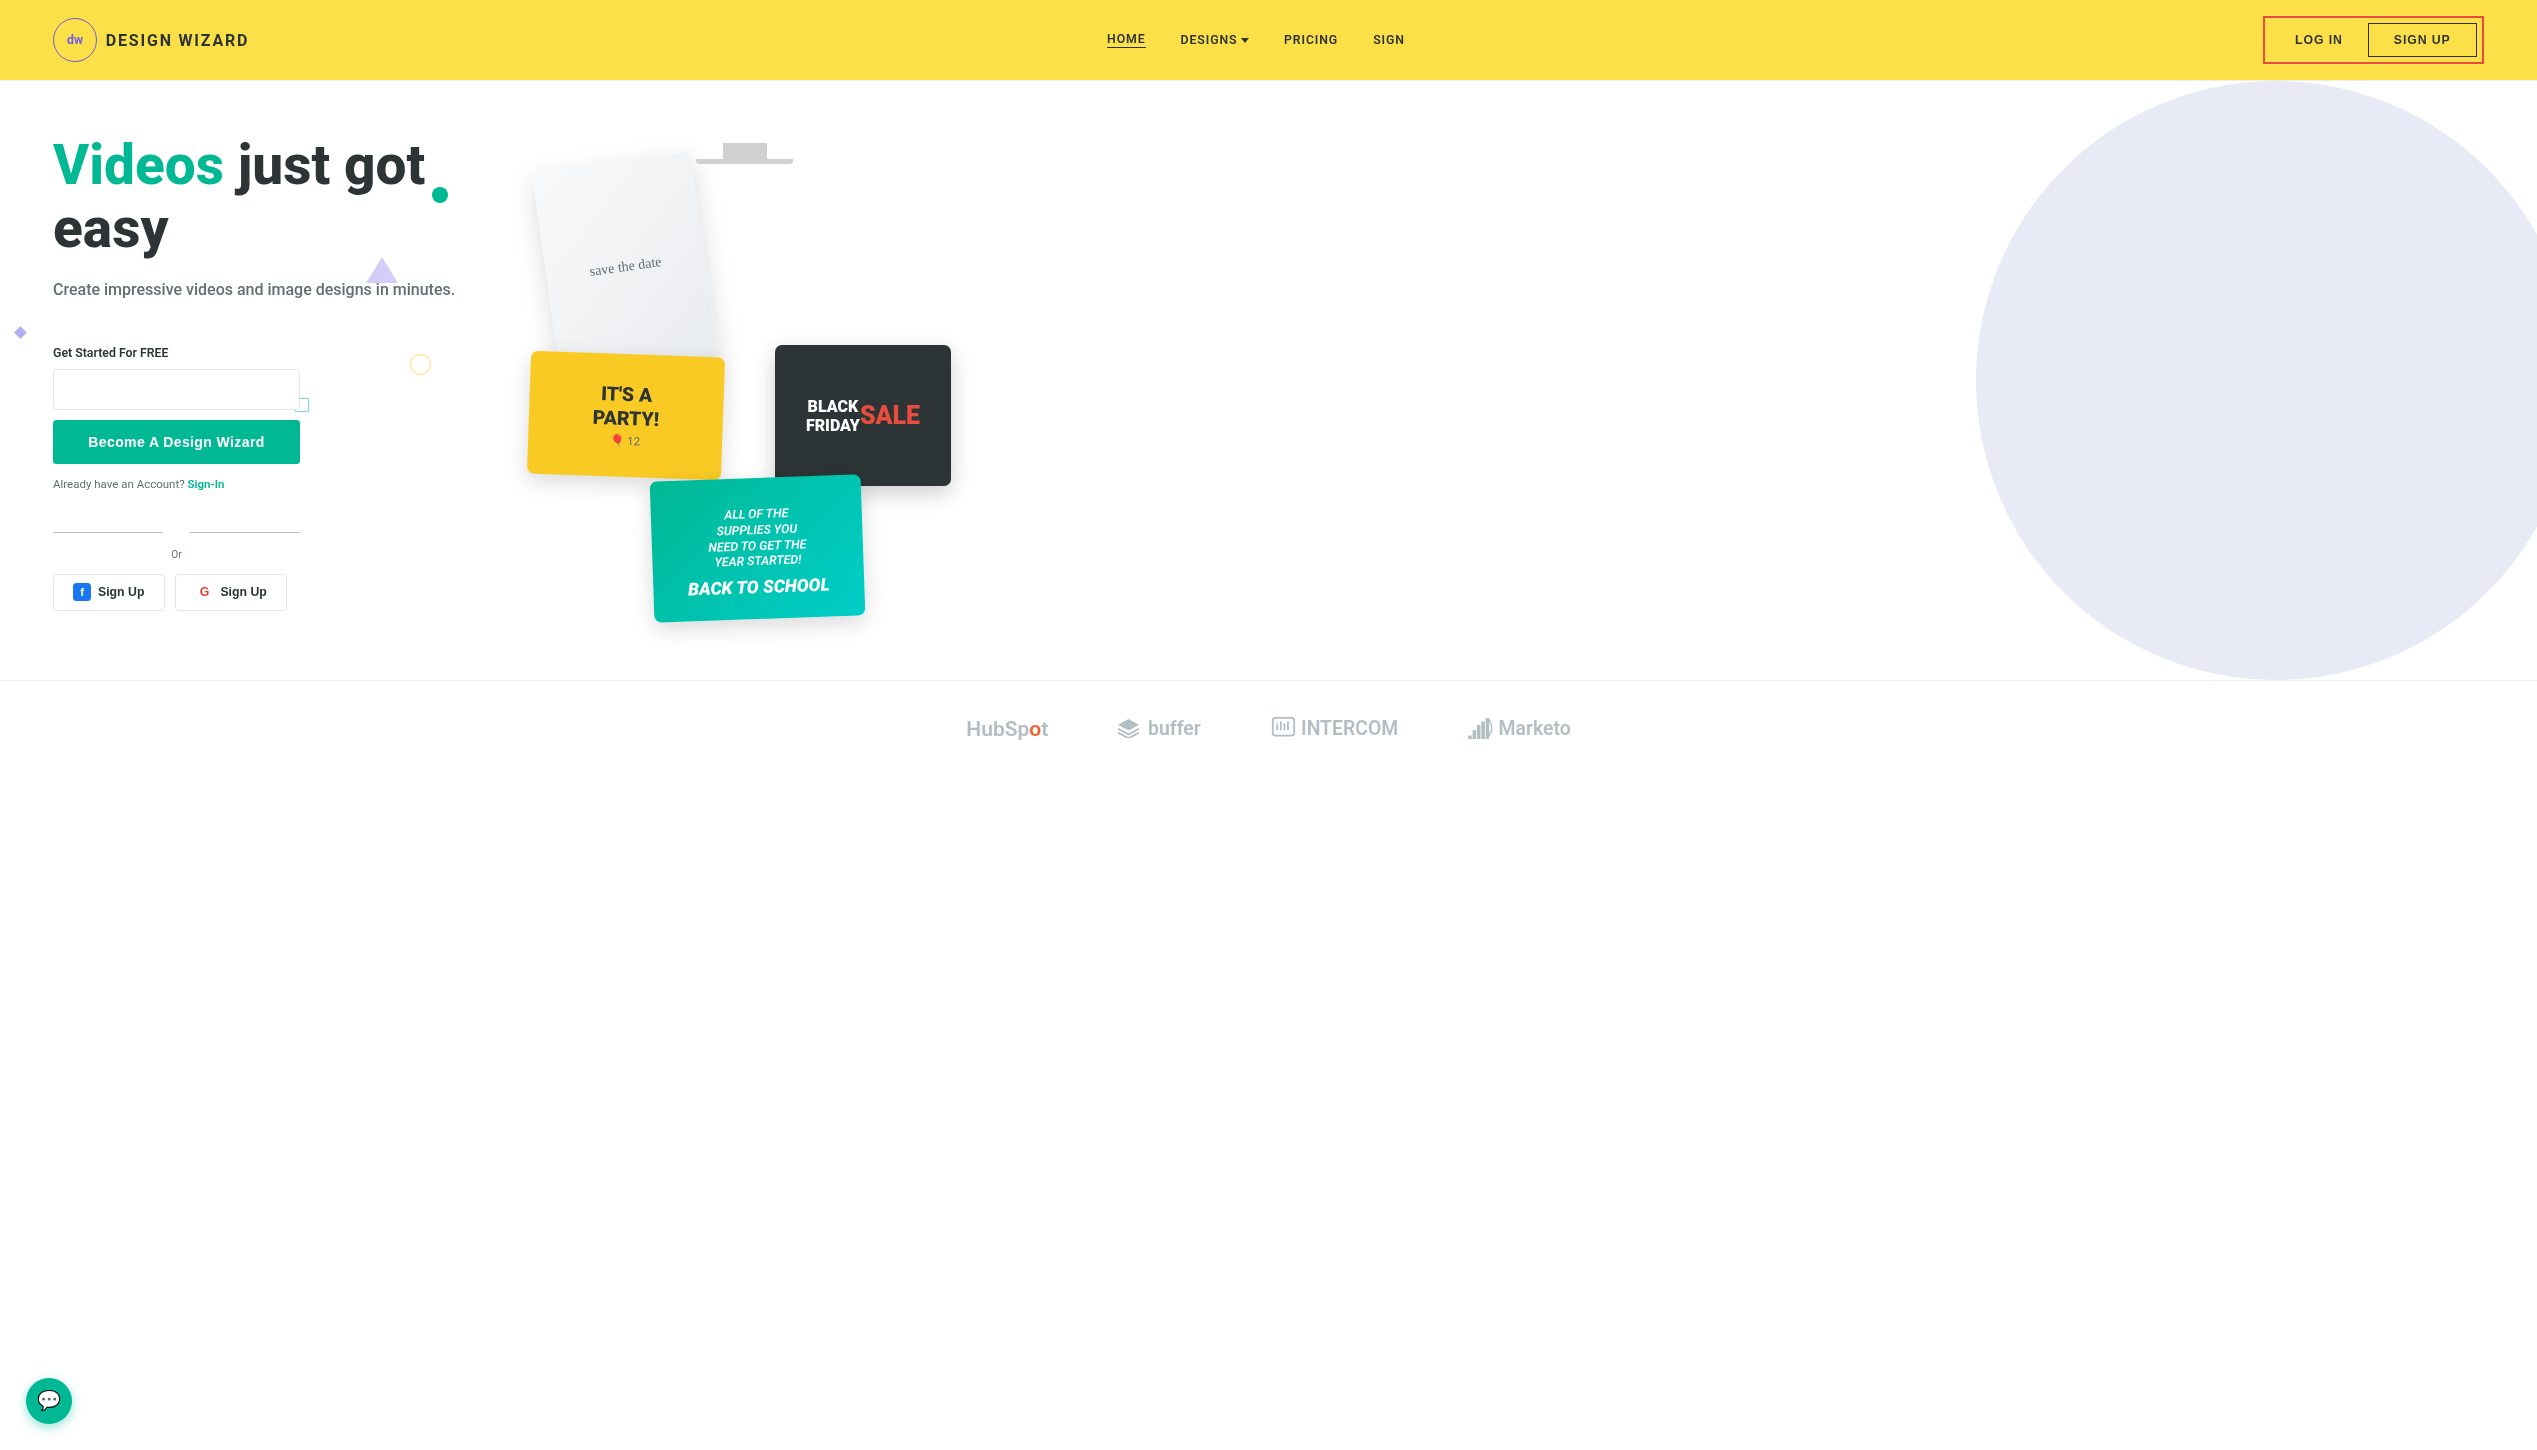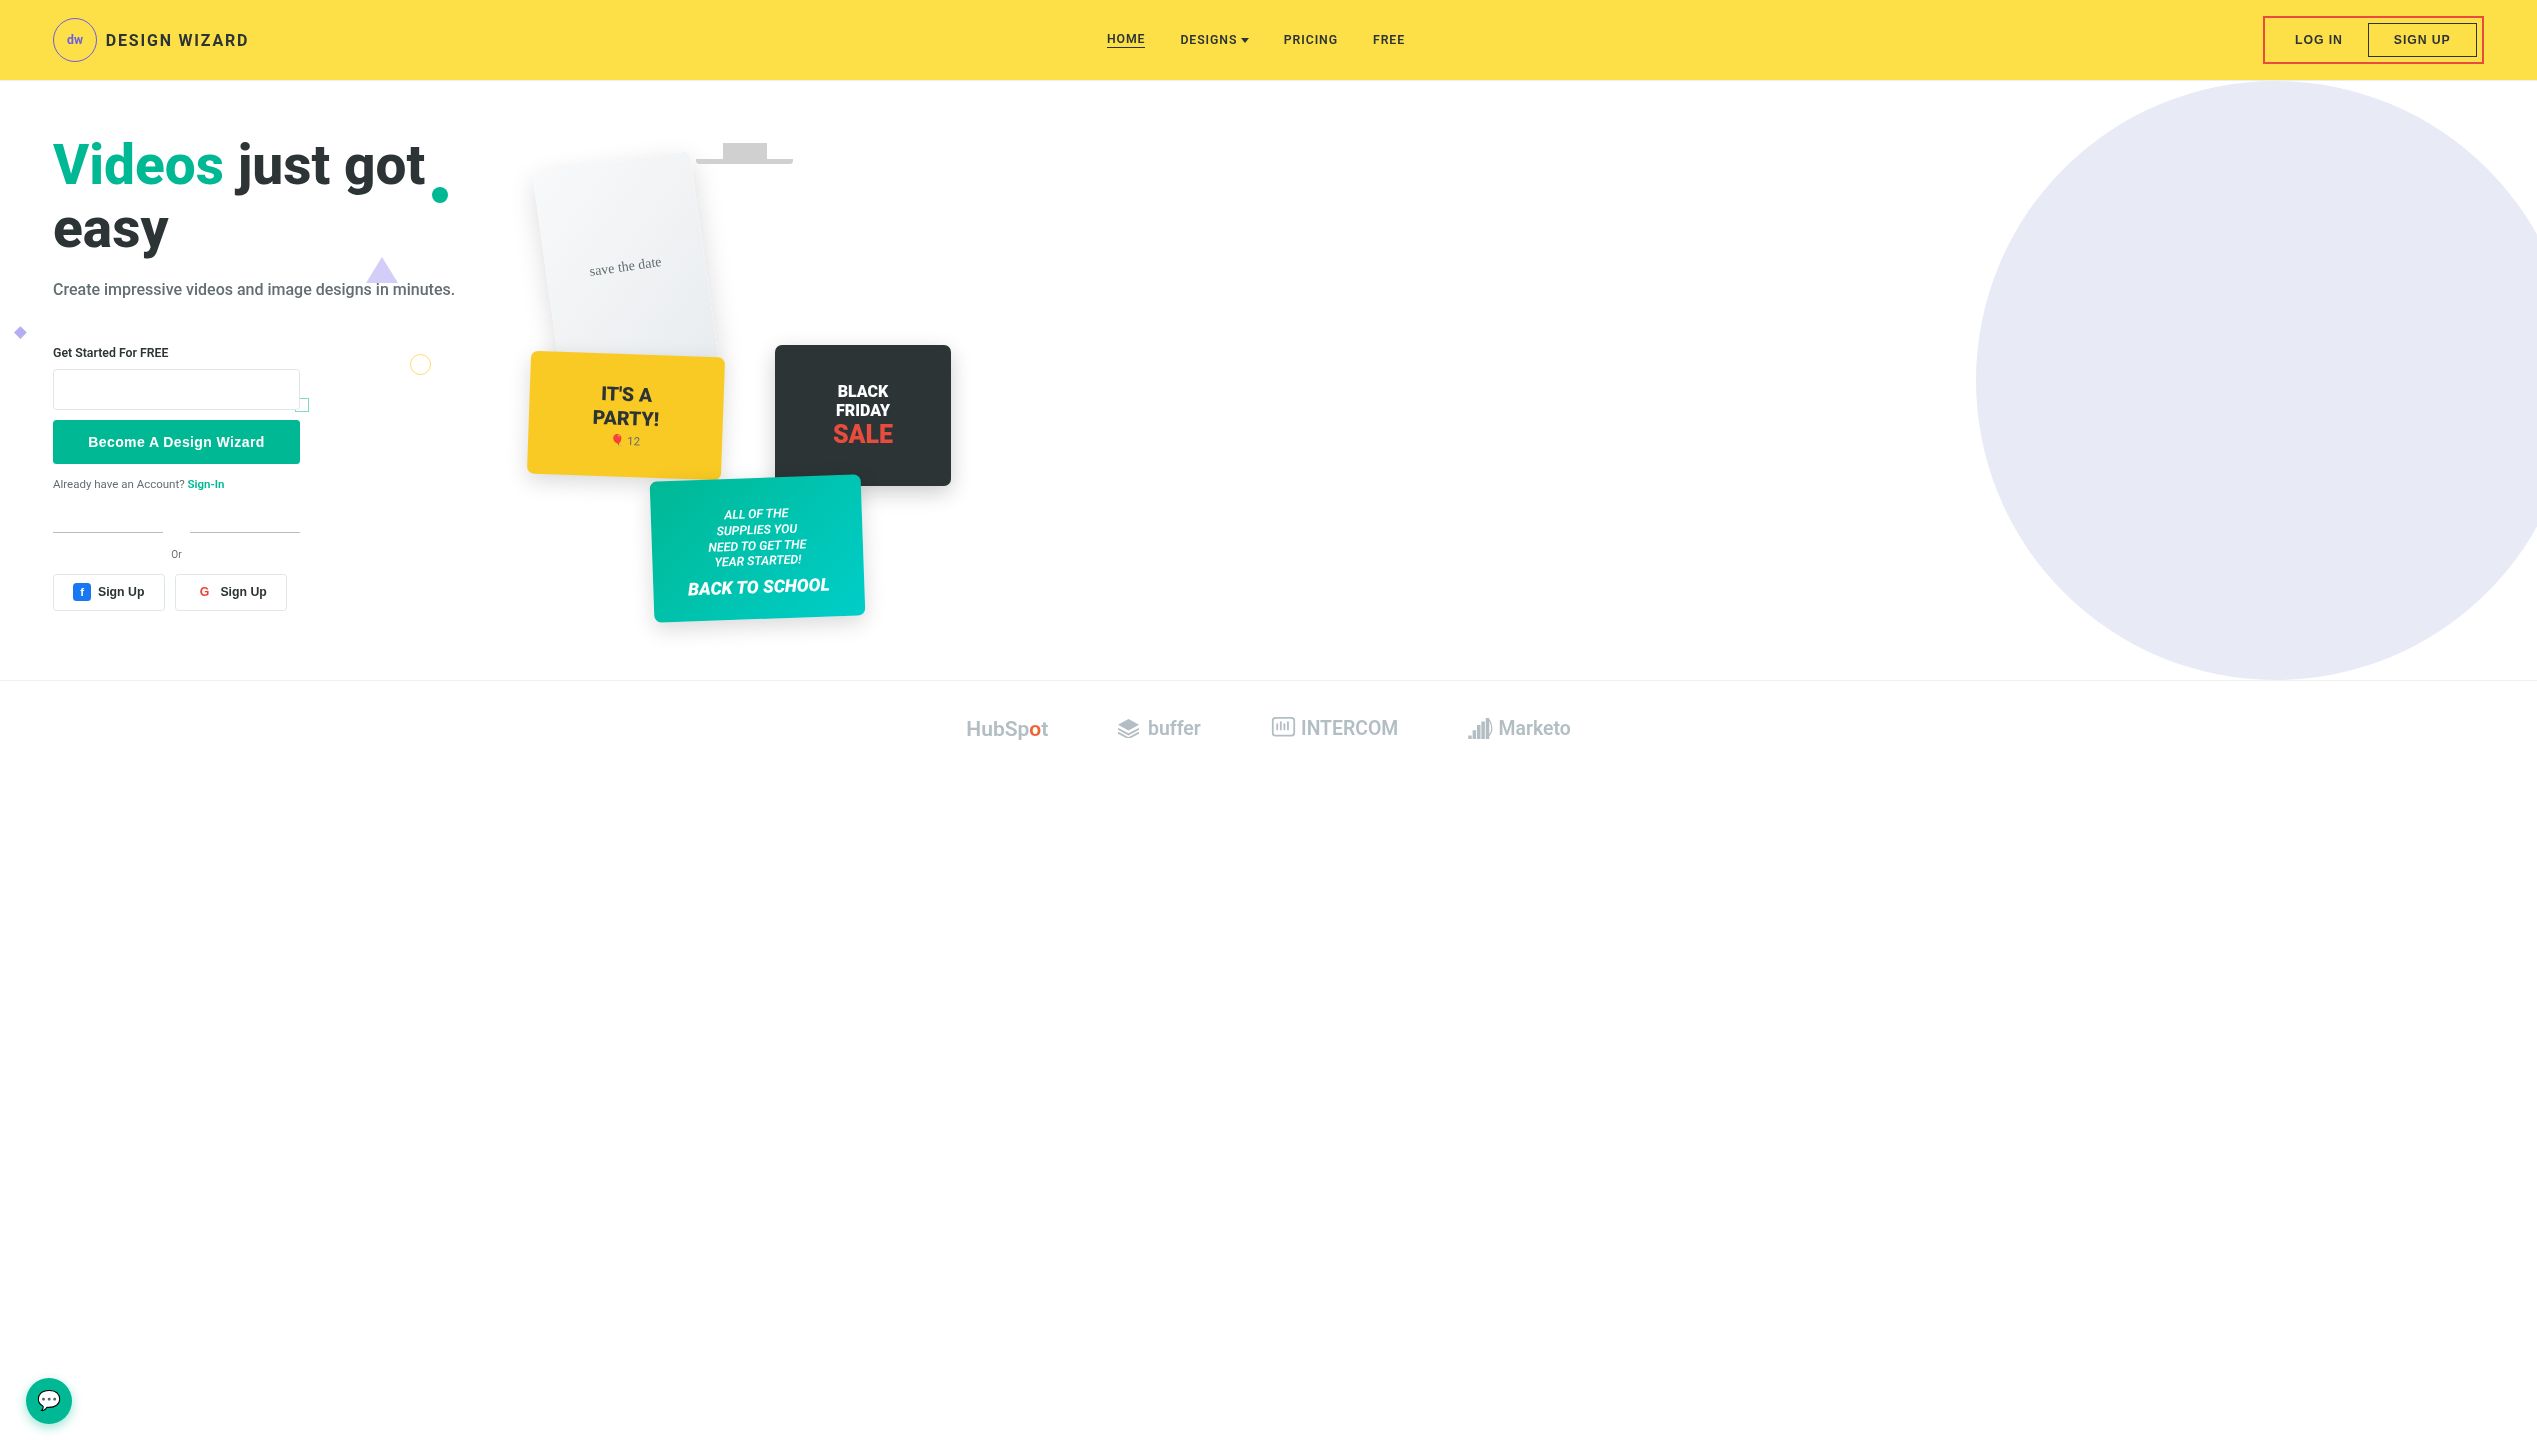--- a/index.html
+++ b/index.html
@@ -431,21 +431,21 @@
     <span class="logo-text">DESIGN WIZARD</span>
   </a>
 
   <nav class="nav">
     <a class="nav-item active" href="#">HOME</a>
     <a class="nav-item nav-item-designs" href="#">
       <span>DESIGNS</span>
       <span class="chevron-down"></span>
     </a>
     <a class="nav-item" href="#">PRICING</a>
-    <a class="nav-item" href="#">FREE</a>
+    <a class="nav-item" href="#">SIGN</a>
   </nav>
 
   <div class="nav-auth">
     <button class="btn-login">LOG IN</button>
     <button class="btn-signup">SIGN UP</button>
   </div>
 </header>
 
 <section class="hero">
 
@@ -503,21 +503,21 @@
         <div style="background:#d0d0d0; height:5.3px; width:97px; margin:0 auto; border-radius:0 0 3.5px 3.5px;"></div>
       </div>
 
       <div class="card card-party" style="position:absolute; top:220px; left:17.6px; width:194px; height:123px; background:#f9ca24; border-radius:7px; transform:rotate(2deg); display:flex; align-items:center; justify-content:center; box-shadow:0 7px 21px rgba(0,0,0,0.15);">
         <div style="text-align:center;">
           <div style="font-size:19.4px; font-weight:900; color:#2d3436; text-transform:uppercase; line-height:1.2;">IT'S A<br>PARTY!</div>
           <div style="font-size:11.5px; color:#636e72; margin-top:3.5px;">🎈 12</div>
         </div>
       </div>
 
-      <div class="card card-blackfriday" style="position:absolute; top:211px; left:264px; width:176px; height:141px; background:#2d3436; border-radius:7px; display:flex; justify-content:center; flex-direction:column; box-shadow:0 7px 21px rgba(0,0,0,0.2);">
+      <div class="card card-blackfriday" style="position:absolute; top:211px; left:264px; width:176px; height:141px; background:#2d3436; border-radius:7px; display:flex; justify-content:center; flex-direction:row; box-shadow:0 7px 21px rgba(0,0,0,0.2);">
         <div style="color:white; font-size:16px; font-weight:900; text-transform:uppercase; text-align:center; line-height:1.2;">BLACK<br>FRIDAY</div>
         <div style="color:#e74c3c; font-size:25px; font-weight:900; text-transform:uppercase;">SALE</div>
       </div>
 
       <div class="card card-school" style="position:absolute; top:344px; left:141px; width:211px; height:141px; background:linear-gradient(135deg,#00b894,#00cec9); border-radius:7px; transform:rotate(-2deg); display:flex; align-items:center; justify-content:center; box-shadow:0 7px 21px rgba(0,0,0,0.15);">
         <div style="text-align:center; color:white;">
           <div style="font-size:12.3px; line-height:1.3; font-style:italic; font-weight:600; padding:7px;">ALL OF THE<br>SUPPLIES YOU<br>NEED TO GET THE<br>YEAR STARTED!</div>
           <div style="font-size:17.6px; font-weight:900; font-style:italic; text-transform:uppercase;">Back to
 SCHOOL</div>
         </div>

